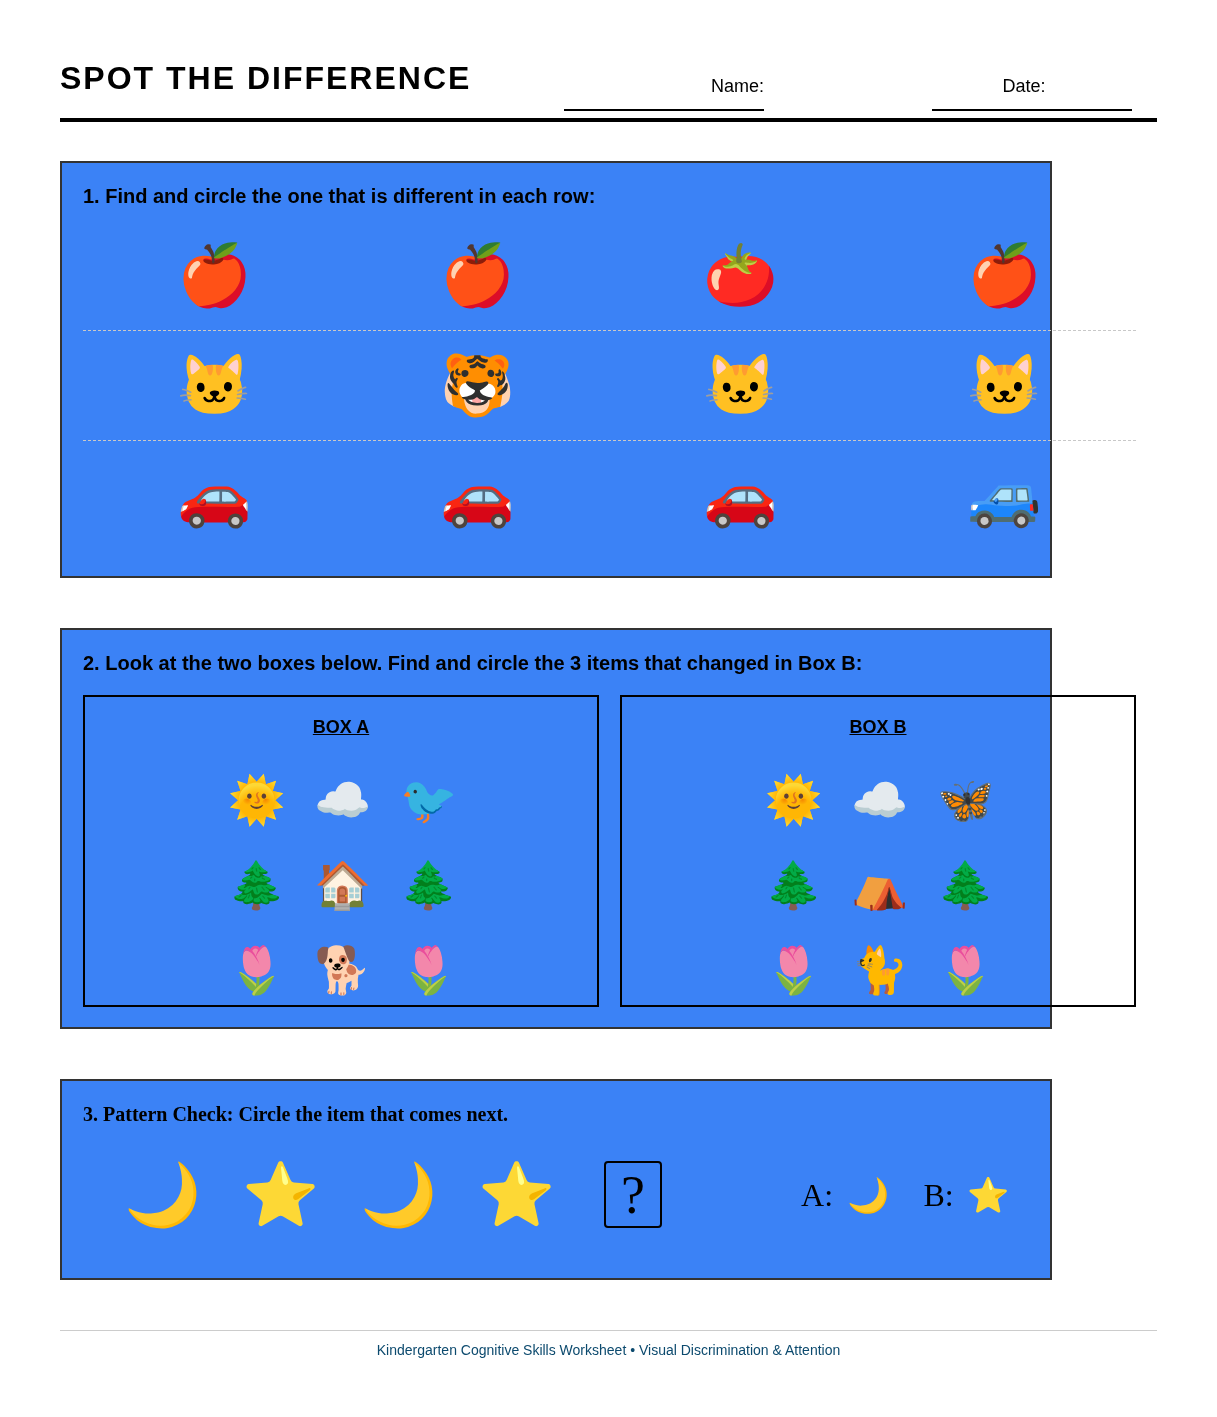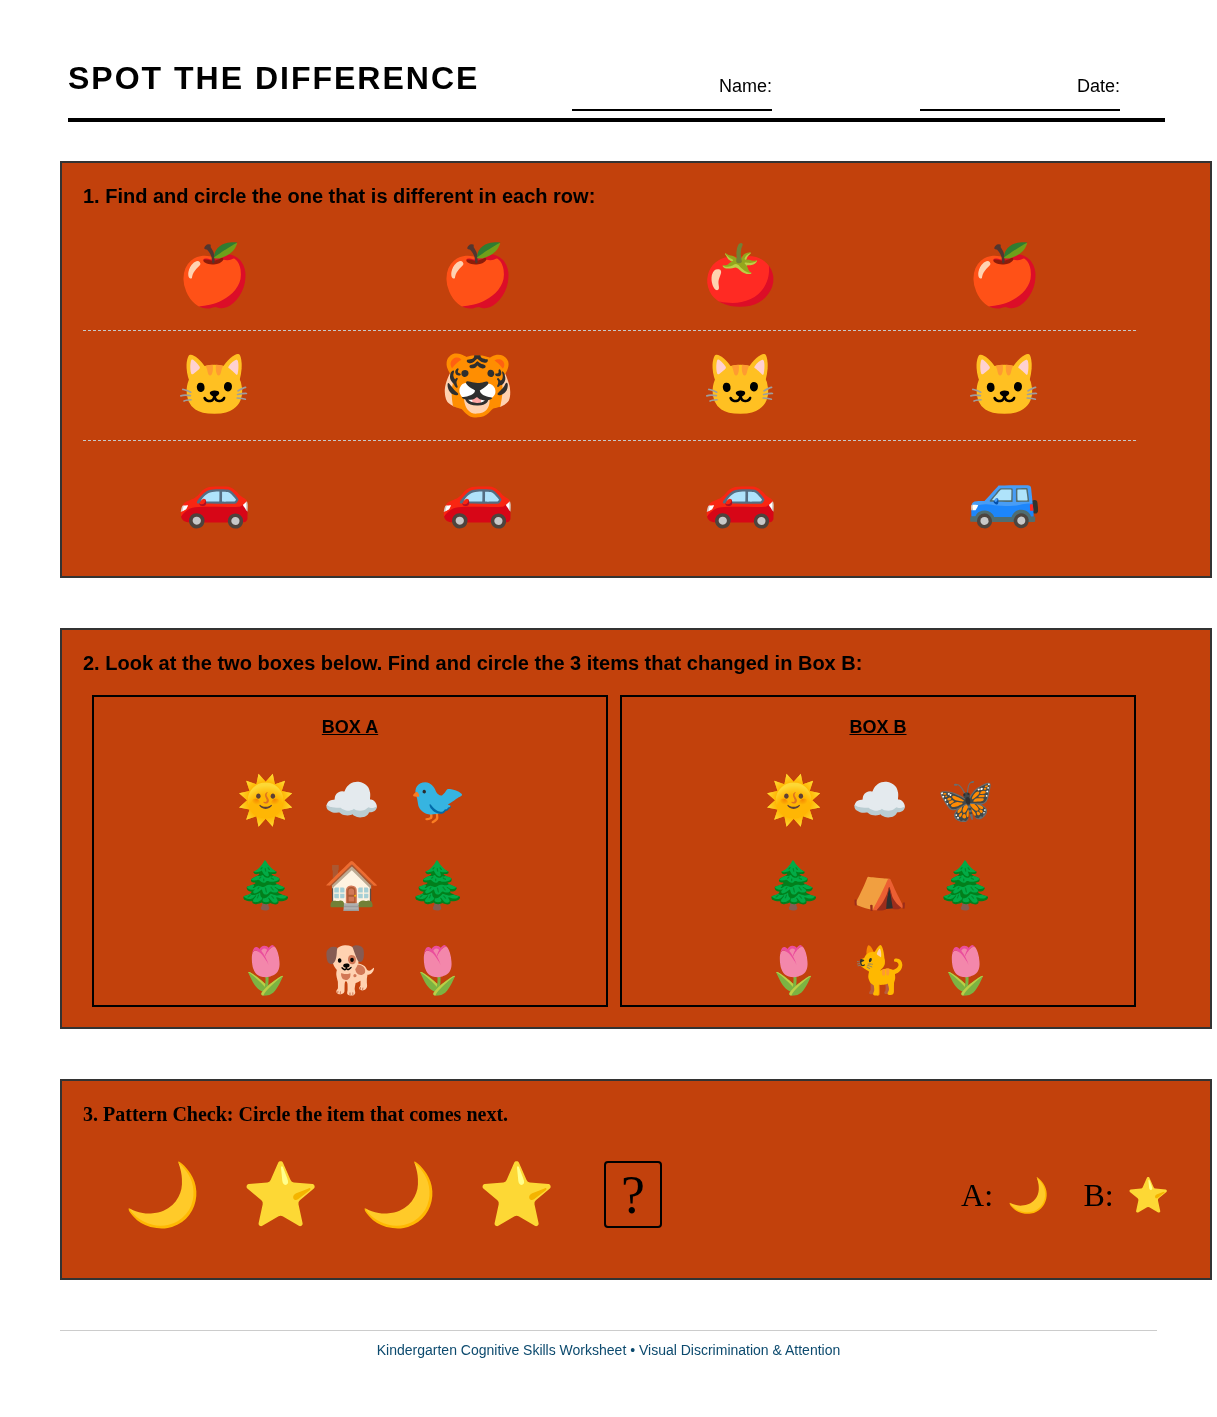--- a/index.html
+++ b/index.html
@@ -1,43 +1,43 @@
 <!DOCTYPE html>
 <html><head>
   <meta charset="utf-8">
   <style>
     * { box-sizing: border-box; margin: 0; padding: 0; }
     html, body { width: 1217px; height: 1417px; background: #ffffff; }
     body { font-family: "Liberation Sans", sans-serif; color: #000; position: relative; }
 
-    .header { position: absolute; left: 60px; top: 56px; width: 1097px; height: 66px; border-bottom: 4px solid #000; margin-left: 8px; }
+    .header { position: absolute; left: 60px; top: 56px; width: 1097px; height: 66px; border-bottom: 4px solid #000; }
     .title { position: absolute; left: 0; top: 4px; font-size: 32px; font-weight: bold; letter-spacing: 2px; }
     .field { position: absolute; top: 20px; font-size: 18px; display: flex; align-items: flex-end; flex-direction: column; }
     .field .line { display: inline-block; border-bottom: 2px solid #000; height: 14px; margin-left: 16px; }
     .field-name { left: 488px; }
     .field-name .line { width: 200px; }
-    .field-date { left: 836px; }
+    .field-date { left: 856px; align-items: center; }
     .field-date .line { width: 200px; }
 
-    .section { position: absolute; left: 60px; width: 1152px; border: 2px solid #333; background: #c2410c; }
+    .section { position: absolute; left: 60px; width: 992px; border: 2px solid #333; background: #3b82f6; }
     .section h2 { position: absolute; left: 21px; font-size: 20px; font-weight: bold; }
 
     
     .s1 { top: 161px; height: 417px; }
     .s1 h2 { top: 22px; }
     .rows { position: absolute; left: 21px; top: 58px; width: 1053px; }
     .row { display: flex; height: 110px; align-items: center; border-bottom: 1px dashed #c8c8c8; }
     .row:last-child { border-bottom: none; }
     .cell { flex: 1; text-align: center; font-size: 60px; line-height: 1; }
 
     
     .s2 { top: 628px; height: 401px; }
     .s2 h2 { top: 22px; }
     .box { position: absolute; top: 65px; width: 516px; height: 312px; border: 2px solid #000; }
-    .box-a { left: 30px; padding-left: 36px; }
+    .box-a { left: 21px; padding-left: 36px; }
     .box-b { left: 558px; padding-left: 12px; }
     .box-title { position: absolute; top: 20px; left: 0; width: 100%; text-align: center; font-size: 18px; font-weight: bold; text-decoration: underline; }
     .grid { position: absolute; left: 129px; top: 60px; width: 258px; display: grid; grid-template-columns: repeat(3, 86px); grid-auto-rows: 85px; }
     .gcell { display: flex; align-items: center; justify-content: center; font-size: 46px; line-height: 1; }
 
     
     .s3 { top: 1079px; height: 201px; font-family: Liberation Serif, serif; }
     .s3 h2 { top: 22px; }
     .pattern { position: absolute; left: 42px; top: 80px; display: flex; align-items: center; }
     .pitem { width: 118px; height: 66px; display: flex; align-items: center; justify-content: center; font-size: 62px; line-height: 1; }

